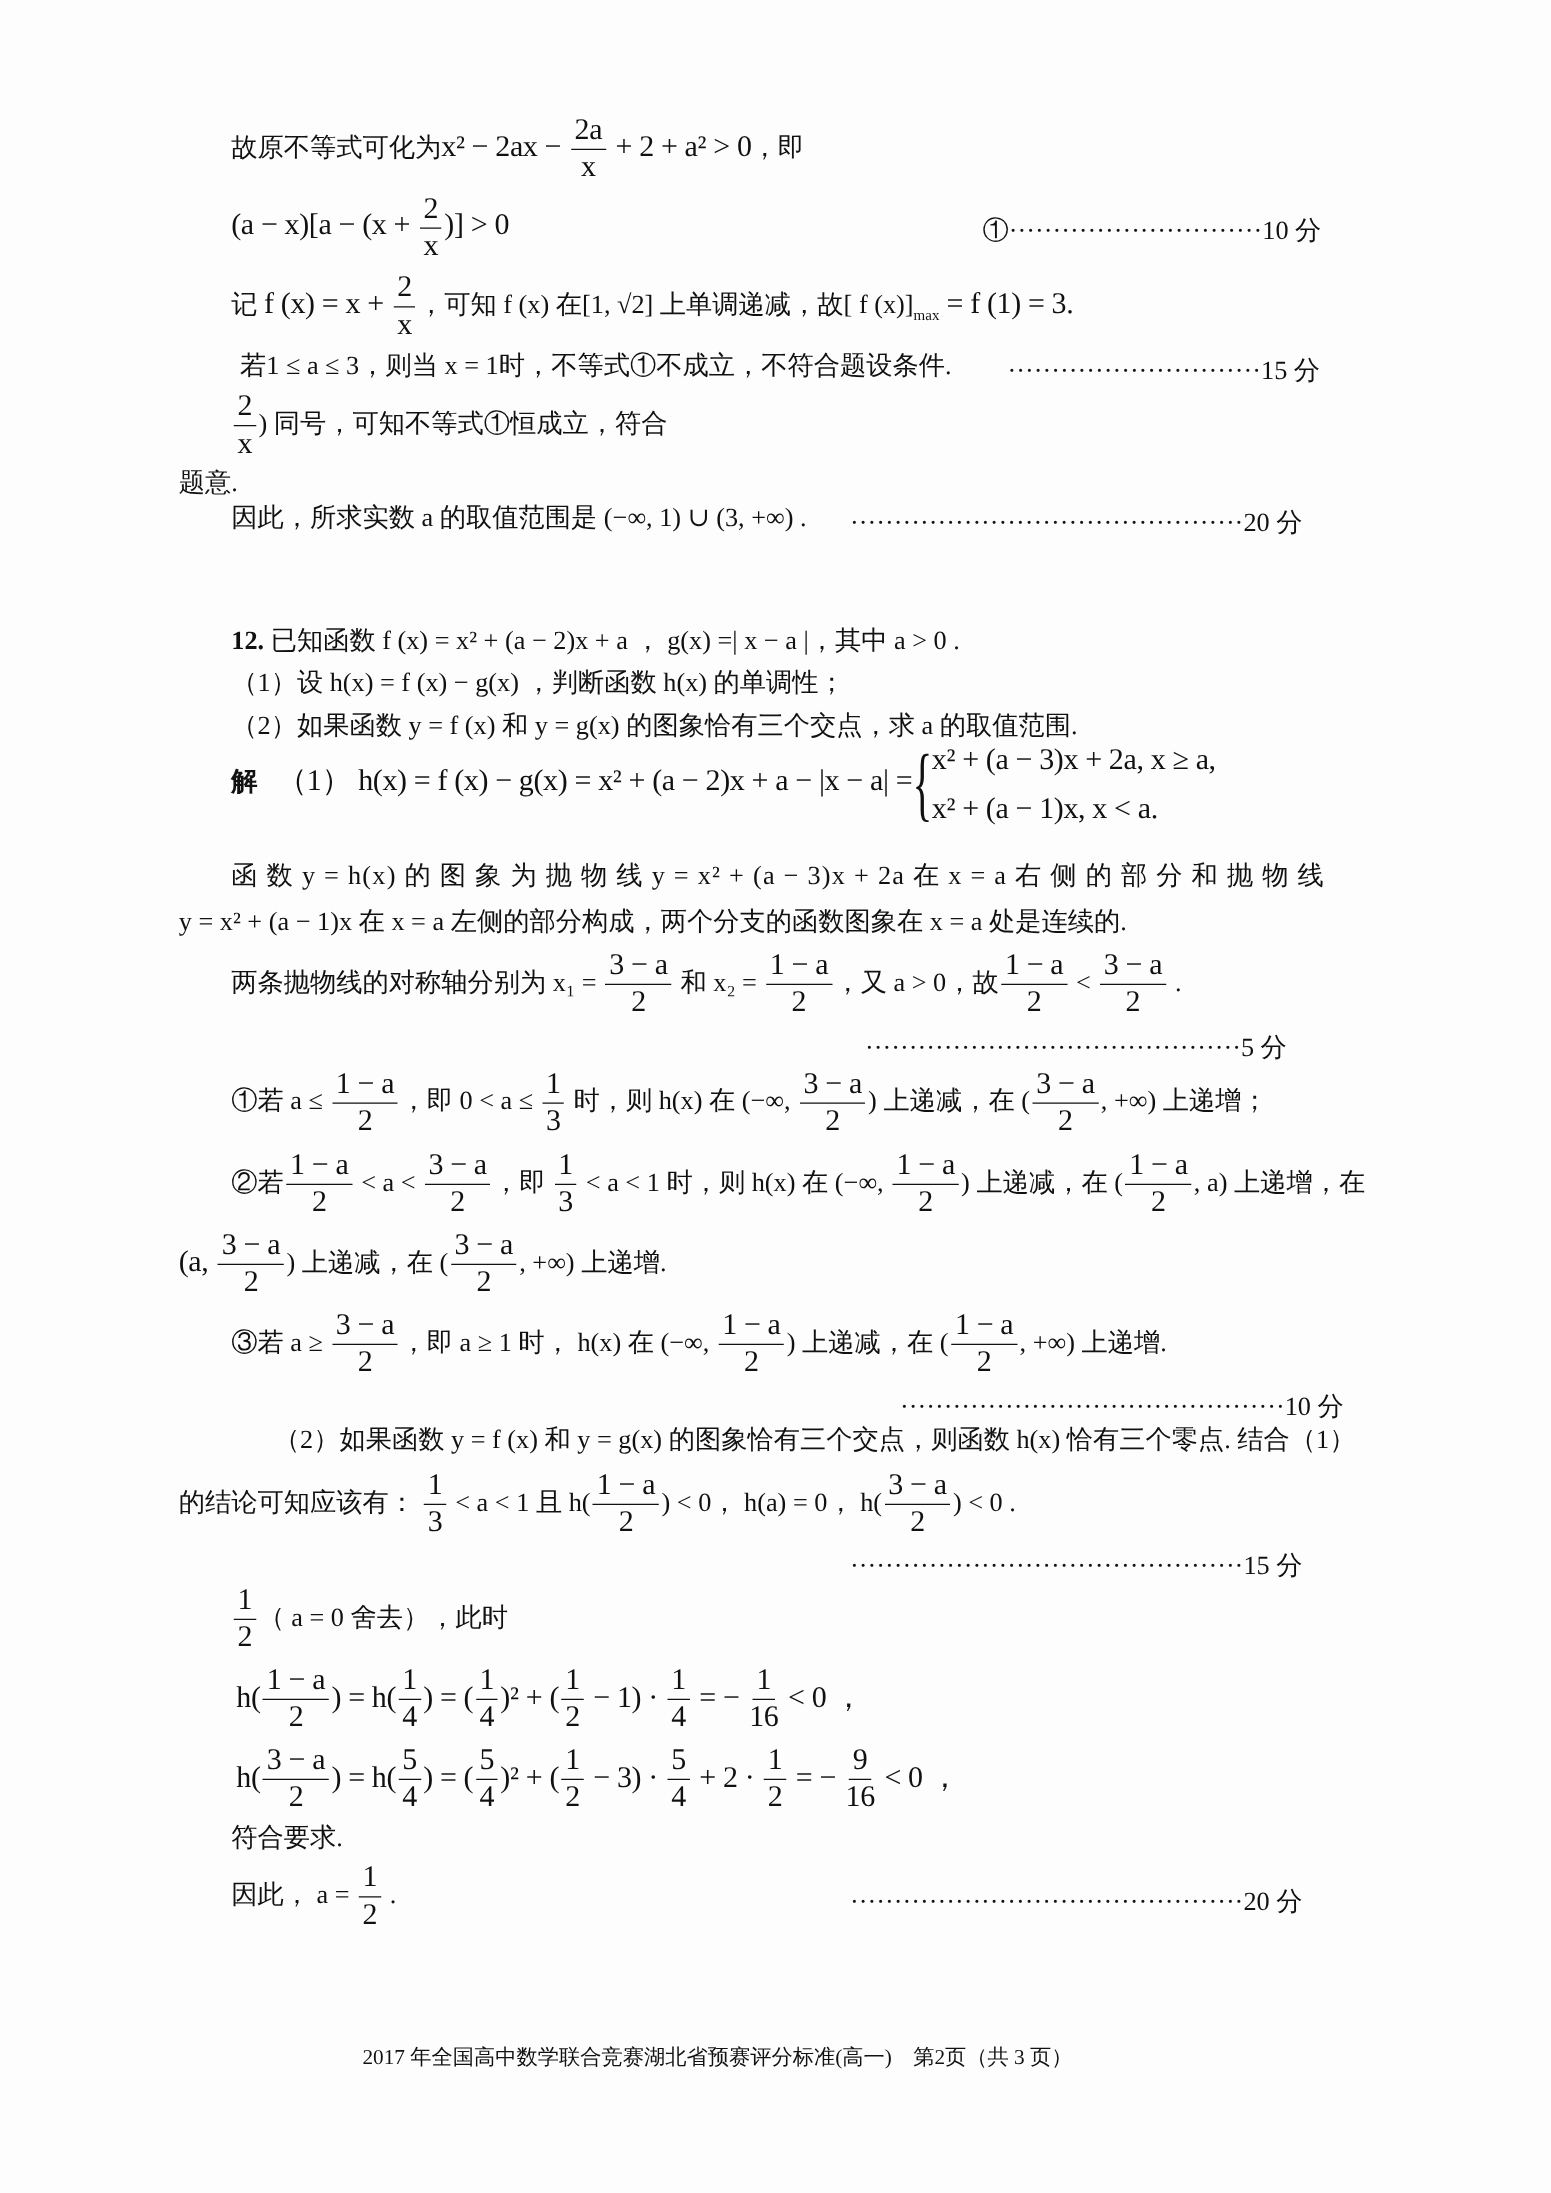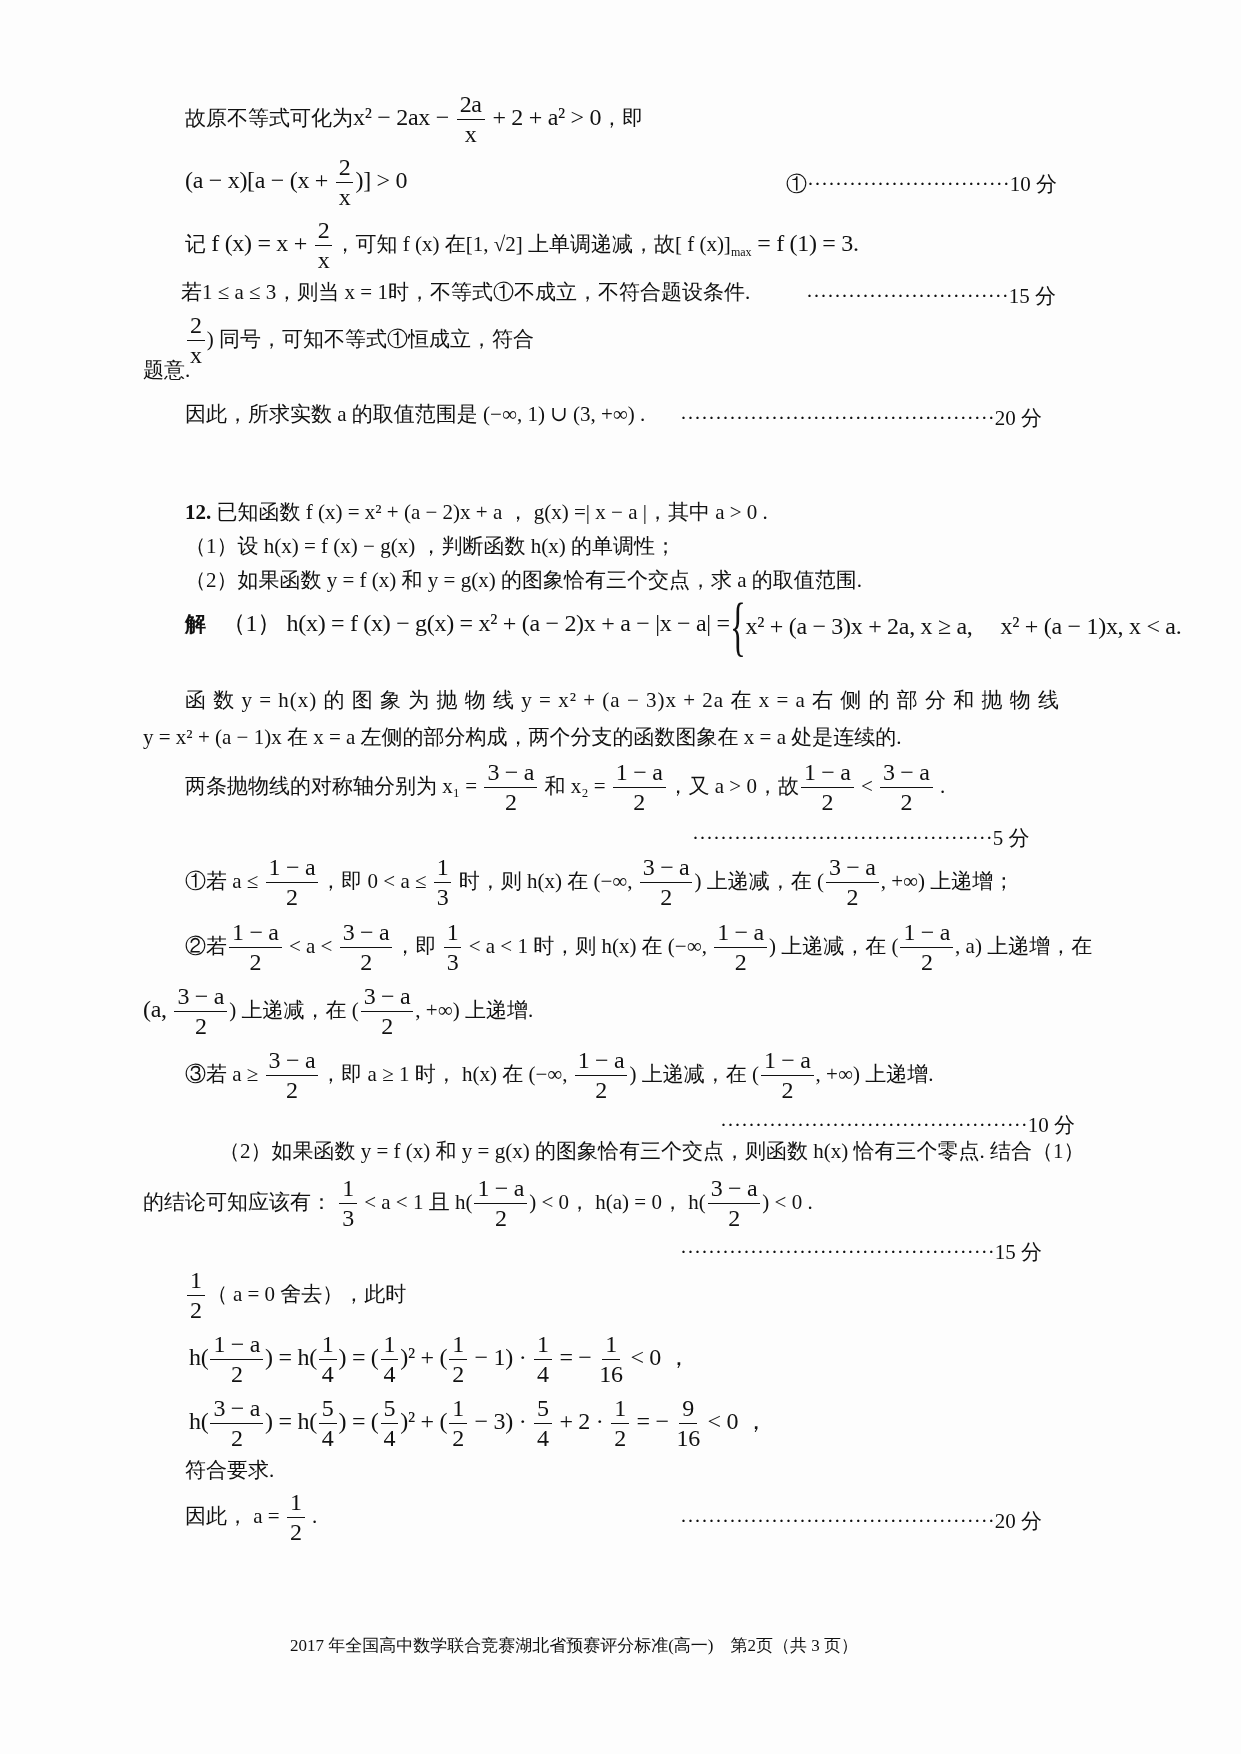--- a/index.html
+++ b/index.html
@@ -7,21 +7,21 @@
          font-family:"Liberation Serif","DejaVu Serif",serif; color:#111; }
   .ln { position:absolute; white-space:nowrap; font-size:21px; line-height:1; }
   .m { font-family:"Liberation Serif","DejaVu Serif",serif; font-size:24px; font-stretch:condensed; letter-spacing:-0.3px; }
   .frac { display:inline-flex; flex-direction:column; align-items:center; vertical-align:middle; margin:0 2px; }
   .frac .n { border-bottom:1.6px solid #111; padding:0 3px 2px; line-height:1.05; }
   .frac .d { padding-top:2px; line-height:1.05; }
   .dots { position:absolute; white-space:nowrap; font-size:21px; letter-spacing:0;text-align:right; }
   .b { font-weight:bold; }
   .footer { position:absolute; left:0; width:1148px; text-align:center; font-size:17px; top:1634px; }
   .brace { display:inline-block; font-size:66px; line-height:0.9; vertical-align:middle; transform:scaleX(0.5); margin:0 -8px; }
-  .cases { display:inline-flex; flex-direction:row; vertical-align:middle; gap:28px;text-align:center; }
+  .cases { display:inline-flex; flex-direction:column; vertical-align:middle; gap:15px; }
 </style>
 </head>
 <body>
 
 <div class="ln" style="left:185px;top:92px;">
   <span>故原不等式可化为</span><span class="m">x² − 2ax − </span><span class="frac m">
       <span class="n">2a</span>
       <span class="d">x</span>
     </span><span class="m"> + 2 + a² &gt; 0</span><span>，即</span>
 </div>
@@ -34,30 +34,30 @@
 </div>
 <div class="dots" style="left:786px;top:170px;"><span>①</span><span>·····························</span><span>10 分</span></div>
 
 <div class="ln" style="left:185px;top:218px;">
   <span>记 </span><span class="m">f (x) = x + </span><span class="frac m">
       <span class="n">2</span>
       <span class="d">x</span>
     </span><span>，可知 f (x) 在[1, √2] 上单调递减，故[ f (x)]</span><sub style="font-size:12px">max</sub><span class="m"> = f (1) = 3.</span>
 </div>
 
-<div class="ln" style="left:181px;top:282px;"><span>若1 ≤ a ≤ 3，则当 x = 1时，不等式①不成立，不符合题设条件.</span></div>
+<div class="ln" style="left:192px;top:282px;"><span>若1 ≤ a ≤ 3，则当 x = 1时，不等式①不成立，不符合题设条件.</span></div>
 <div class="dots" style="left:806px;top:282px;"><span>·····························</span><span>15 分</span></div>
 
 <div class="ln" style="left:185px;top:313px;">
   <span class="frac m">
       <span class="n">2</span>
       <span class="d">x</span>
     </span><span>) 同号，可知不等式①恒成立，符合</span>
 </div>
-<div class="ln" style="left:143px;top:360px;"><span>题意.</span></div>
+<div class="ln" style="left:143px;top:376px;"><span>题意.</span></div>
 
 <div class="ln" style="left:185px;top:404px;"><span>因此，所求实数 a 的取值范围是 (−∞, 1) ∪ (3, +∞) .</span></div>
 <div class="dots" style="left:680px;top:404px;"><span>·············································</span><span>20 分</span></div>
 
 <div class="ln" style="left:185px;top:502px;">
   <span class="b">12.</span>&nbsp;<span>已知函数 f (x) = x² + (a − 2)x + a ， g(x) =| x − a |，其中 a &gt; 0 .</span>
 </div>
 <div class="ln" style="left:185px;top:536px;"><span>（1）设 h(x) = f (x) − g(x) ，判断函数 h(x) 的单调性；</span></div>
 <div class="ln" style="left:185px;top:570px;"><span>（2）如果函数 y = f (x) 和 y = g(x) 的图象恰有三个交点，求 a 的取值范围.</span></div>
 

